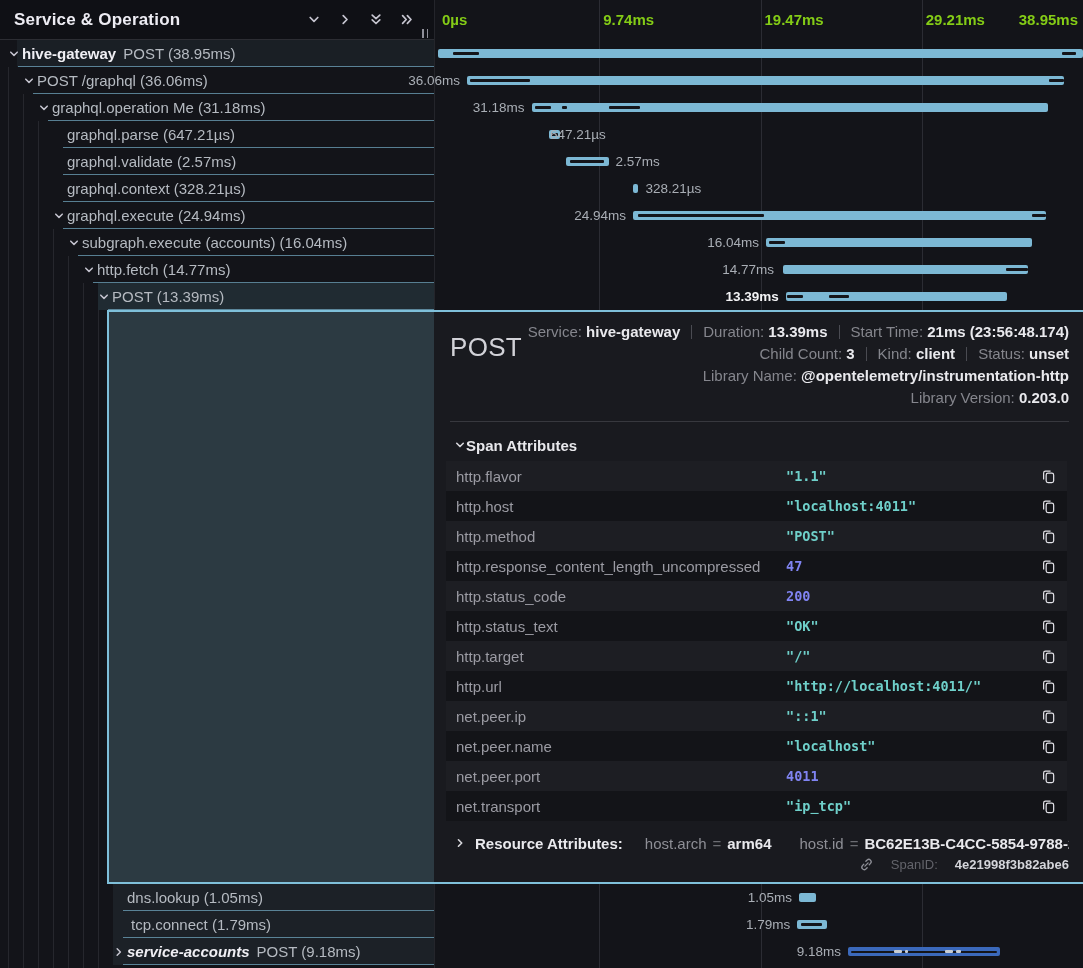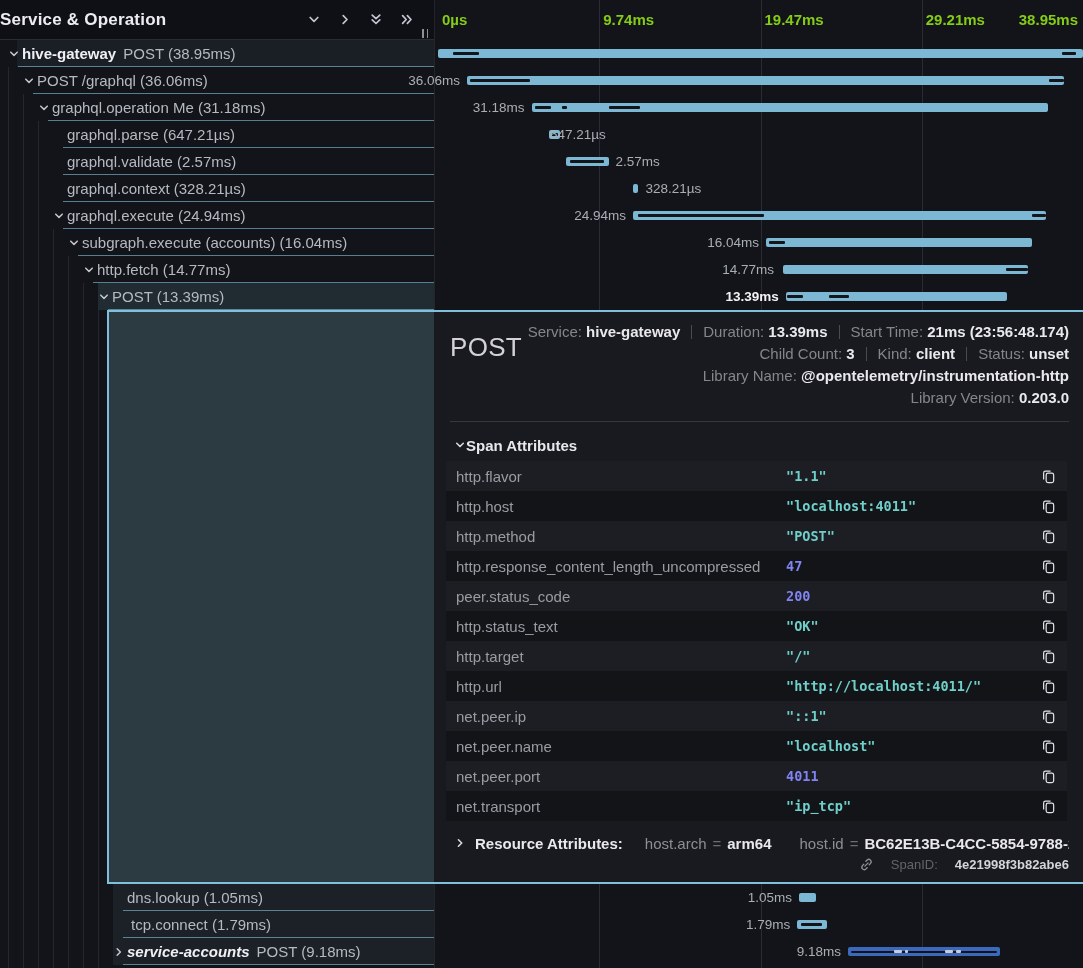--- a/index.html
+++ b/index.html
@@ -14,21 +14,21 @@
   .grid { position:absolute; left:434px; top:0; width:649px; height:968px; z-index:0; }
   .grid .vline { position:absolute; top:0; bottom:0; width:1px; background:#2b2c33; }
 
   
   .guides { position:absolute; left:0; top:0; width:434px; height:968px; z-index:0; }
   .guides .g { position:absolute; width:1px; background:#26272d; }
 
   
   .left-header { position:absolute; left:0; top:0; width:434px; height:40px; background:#0f1015;
     border-bottom:1px solid #2c2d33; display:flex; align-items:center; z-index:3; }
-  .left-header .title { color:#edecf3; font-size:17px; font-weight:700; flex:1; letter-spacing:.2px; }
+  .left-header .title { color:#edecf3; font-size:17px; font-weight:700; padding-left:14px; flex:1; letter-spacing:.2px; }
   .hdr-icons { display:flex; align-items:center; gap:17px; margin-right:20px; color:#c6c5d0; }
   .hdr-icons .hicon { width:14px; height:14px; display:flex; align-items:center; justify-content:center; cursor:pointer; }
   .grip { position:absolute; right:6px; bottom:1px; display:flex; gap:3px; cursor:col-resize; }
   .grip i { display:block; width:1.5px; height:9px; background:#8f8f99; }
 
   .time-header { position:absolute; left:434px; top:0; width:649px; height:40px; z-index:2; }
   .time-header .tick { position:absolute; top:0; height:40px; line-height:40px; font-size:15px; font-weight:700; color:#84cc16; }
 
   
   .rows { position:absolute; left:0; top:40px; width:1083px; z-index:1; }
@@ -403,21 +403,21 @@
             <div class="attr-key">http.response_content_length_uncompressed</div>
             <div class="attr-val num">47</div>
             <button class="copy-btn">
   <svg width="15" height="15" viewBox="0 0 16 16" fill="none" stroke="currentColor" stroke-width="1.3" stroke-linejoin="round">
                 <rect x="5.5" y="4.5" width="8" height="10" rx="2"></rect>
                 <path d="M2.8 11.2v-7a2 2 0 0 1 2-2h5.4"></path>
               </svg>
 </button>
           </div>
           <div class="attr-row">
-            <div class="attr-key">peer.status_code</div>
+            <div class="attr-key">http.status_code</div>
             <div class="attr-val num">200</div>
             <button class="copy-btn">
   <svg width="15" height="15" viewBox="0 0 16 16" fill="none" stroke="currentColor" stroke-width="1.3" stroke-linejoin="round">
                 <rect x="5.5" y="4.5" width="8" height="10" rx="2"></rect>
                 <path d="M2.8 11.2v-7a2 2 0 0 1 2-2h5.4"></path>
               </svg>
 </button>
           </div>
           <div class="attr-row">
             <div class="attr-key">http.status_text</div>

